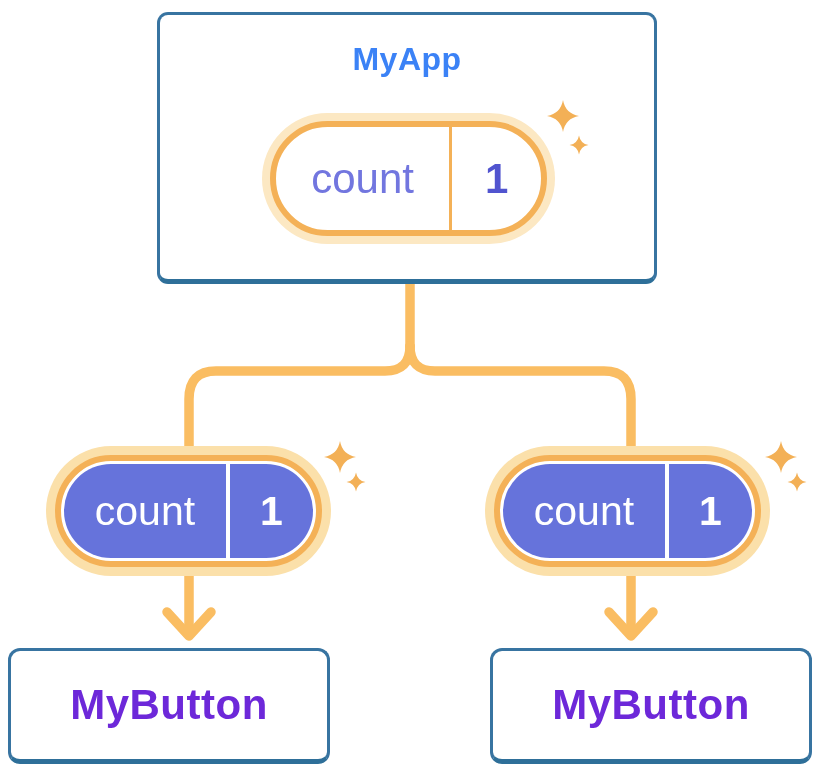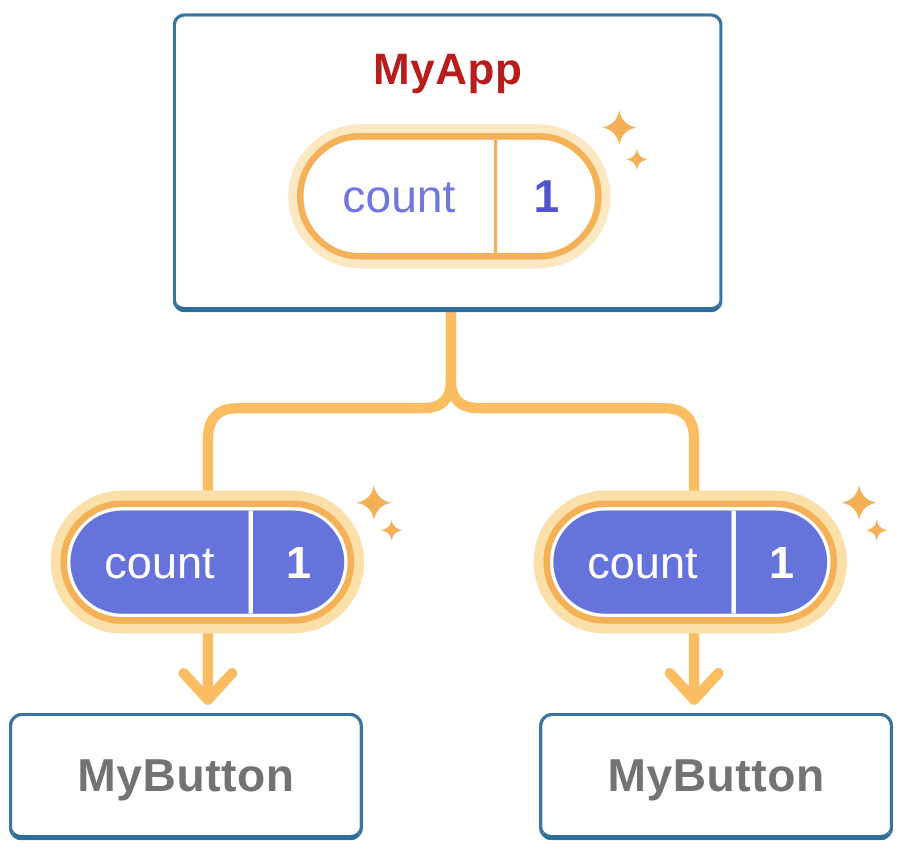--- a/index.html
+++ b/index.html
@@ -11,21 +11,21 @@
   .svg-front{position:absolute;left:0;top:0;z-index:4;pointer-events:none;}
 
   .card{
     position:absolute;background:#ffffff;box-sizing:border-box;
     border:3px solid #3874A1;border-bottom:5px solid #2E6F99;border-radius:11px;
     z-index:2;
   }
   #root-card{left:157px;top:12px;width:500px;height:272px;}
   .root-title{
     margin-top:26px;text-align:center;
-    font-size:40px;font-weight:600;color:#b91c1c;letter-spacing:0.5px;
+    font-size:32px;font-weight:600;color:#3b82f6;letter-spacing:0.5px;
   }
 
   
   .pill-top{
     position:absolute;left:262px;top:113px;width:293px;height:131px;
     background:#FCE8C3;border-radius:66px;padding:8px;box-sizing:border-box;z-index:3;
   }
   .pill-top-inner{
     height:100%;border:6px solid #F4B157;border-radius:58px;background:#ffffff;
     display:flex;overflow:hidden;box-sizing:border-box;
@@ -59,21 +59,21 @@
     font-size:41px;font-weight:400;color:#ffffff;
   }
   .pill-bottom .pill-divider{width:4px;background:#ffffff;}
   .pill-bottom .cell-value{
     flex:1;display:flex;align-items:center;justify-content:center;
     font-size:41px;font-weight:700;color:#ffffff;
   }
 
   .child-card{
     display:flex;align-items:center;justify-content:center;
-    font-size:42px;font-weight:600;color:#737373;border-radius:12px;letter-spacing:0.5px;
+    font-size:42px;font-weight:600;color:#6d28d9;border-radius:12px;letter-spacing:0.5px;
   }
   #child-left{left:8px;top:648px;width:322px;height:116px;}
   #child-right{left:490px;top:648px;width:322px;height:116px;}
 </style>
 </head>
 <body>
 
 <div class="canvas">
 
   <svg class="svg-layer" width="820" height="770" viewBox="0 0 820 770">

